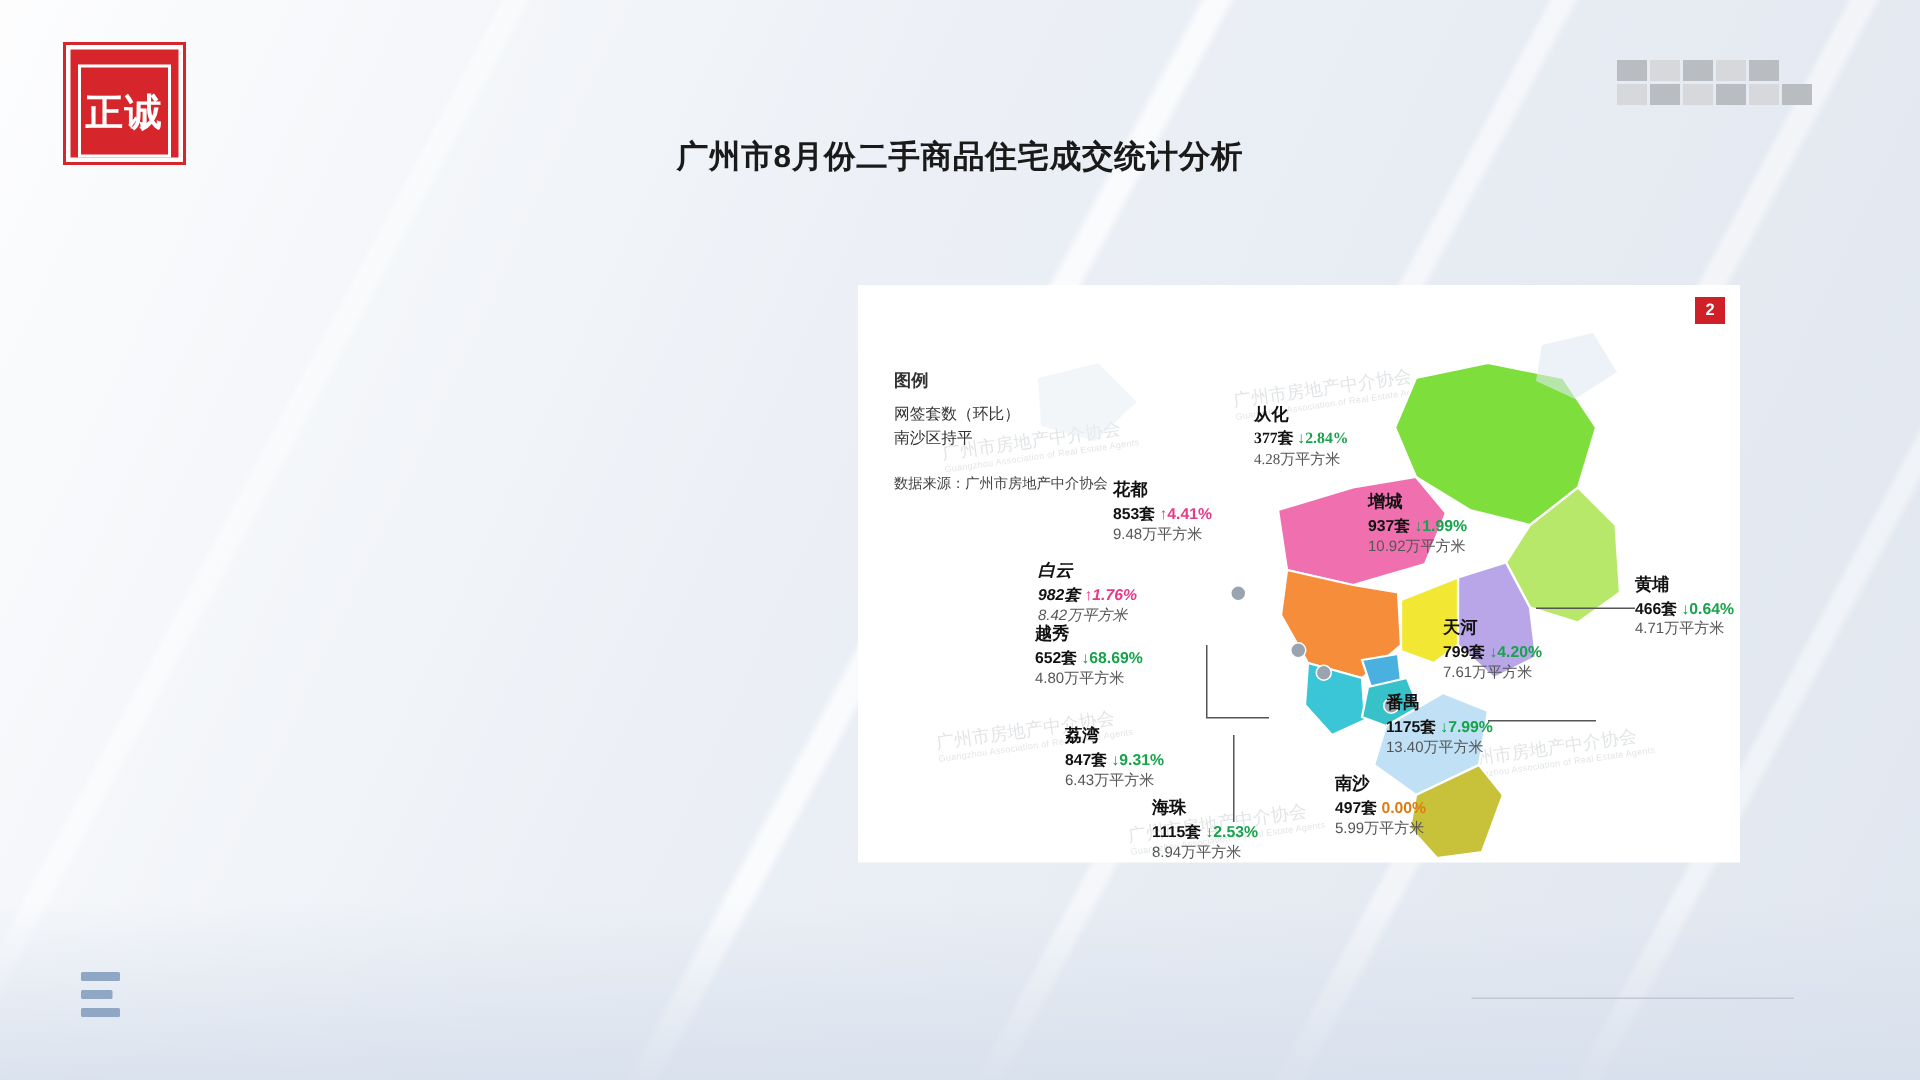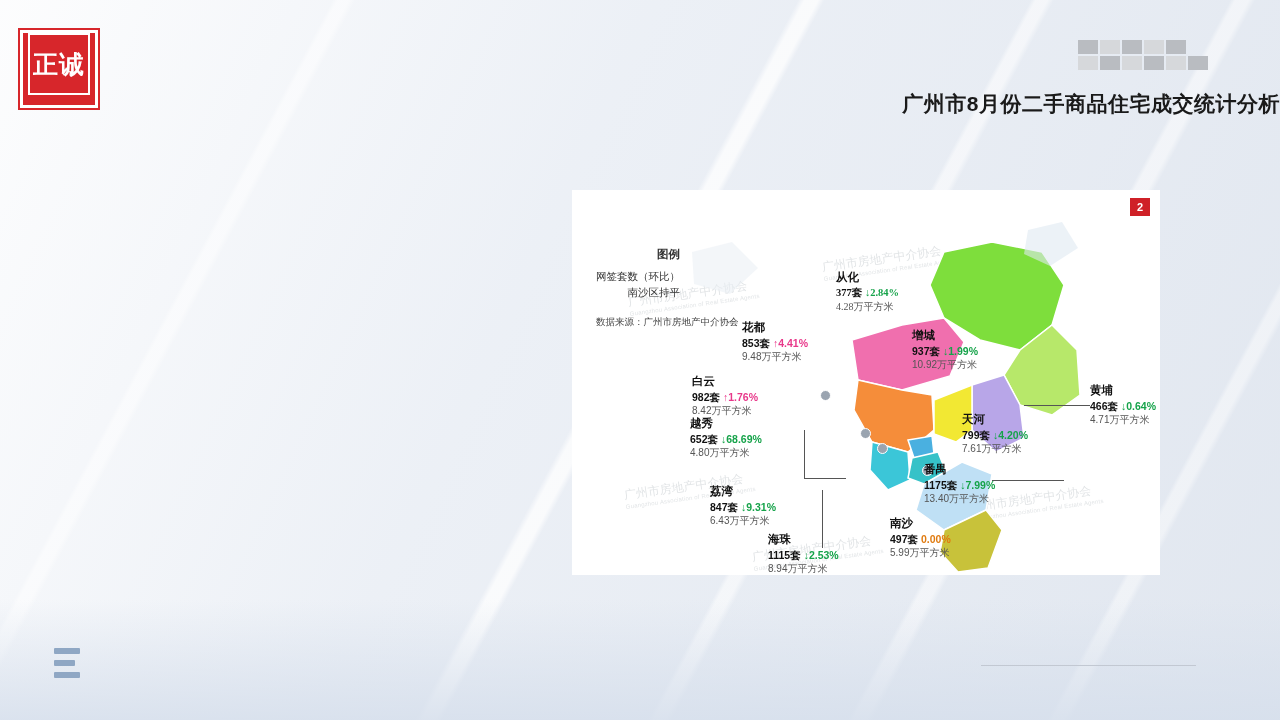--- a/index.html
+++ b/index.html
@@ -38,29 +38,29 @@
     position: absolute;
     left: 0; right: 0; bottom: 0;
     height: 120px;
     background: linear-gradient(180deg, rgba(222,229,240,0) 0%, rgba(214,223,236,0.85) 100%);
     pointer-events: none;
   }
 
   
   .logo {
     position: absolute;
-    left: 20px;
+    left: 44px;
     top: 30px;
     width: 72px;
     height: 72px;
     background: #d7262b;
     border: 3px solid #ffffff;
     box-shadow: 0 0 0 2px #d7262b;
     display: flex;
-    align-items: flex-start;
+    align-items: flex-end;
     justify-content: center;
   }
   .logo-inner {
     width: 58px;
     height: 58px;
     border: 2px solid #ffffff;
     display: flex;
     align-items: center;
     justify-content: center;
     color: #ffffff;
@@ -84,21 +84,21 @@
   .checker i { display: block; background: #b9bcc1; }
   .checker i.light { background: #d6d8db; }
   .checker i.blank { background: transparent; }
 
   
   .slide-title {
     position: absolute;
     top: 90px;
     left: 0;
     width: 100%;
-    text-align: right;
+    text-align: center;
     font-size: 21px;
     font-weight: bold;
     color: #1a1a1a;
     letter-spacing: 0.5px;
   }
 
   
   .body-text {
     position: absolute;
     left: 140px;
@@ -144,21 +144,20 @@
     align-items: center;
     justify-content: center;
   }
   .legend {
     position: absolute;
     left: 24px;
     top: 56px;
     font-size: 10.5px;
     color: #333;
     line-height: 1.55;
-    text-align: right;
   }
   .legend .lg-head { font-weight: bold; font-size: 11.5px; margin-bottom: 4px; }
   .source {
     position: absolute;
     left: 24px;
     top: 126px;
     font-size: 9.5px;
     color: #444;
   }
 
@@ -319,21 +318,21 @@
       <span class="row1"><span>853套</span> <span class="up">↑4.41%</span></span>
       <span class="area">9.48万平方米</span>
     </div>
 
     <div class="lbl" style="left:340px; top:138px;">
       <span class="name">增城</span>
       <span class="row1"><span>937套</span> <span class="down">↓1.99%</span></span>
       <span class="area">10.92万平方米</span>
     </div>
 
-    <div class="lbl" style="left:120px; top:184px;">
+    <div class="lbl" style="left:120px; top:184px;font-style:italic;">
       <span class="name">白云</span>
       <span class="row1"><span>982套</span> <span class="up">↑1.76%</span></span>
       <span class="area">8.42万平方米</span>
     </div>
 
     <div class="lbl" style="left:518px; top:193px;">
       <span class="name">黄埔</span>
       <span class="row1"><span>466套</span> <span class="down">↓0.64%</span></span>
       <span class="area">4.71万平方米</span>
     </div>

